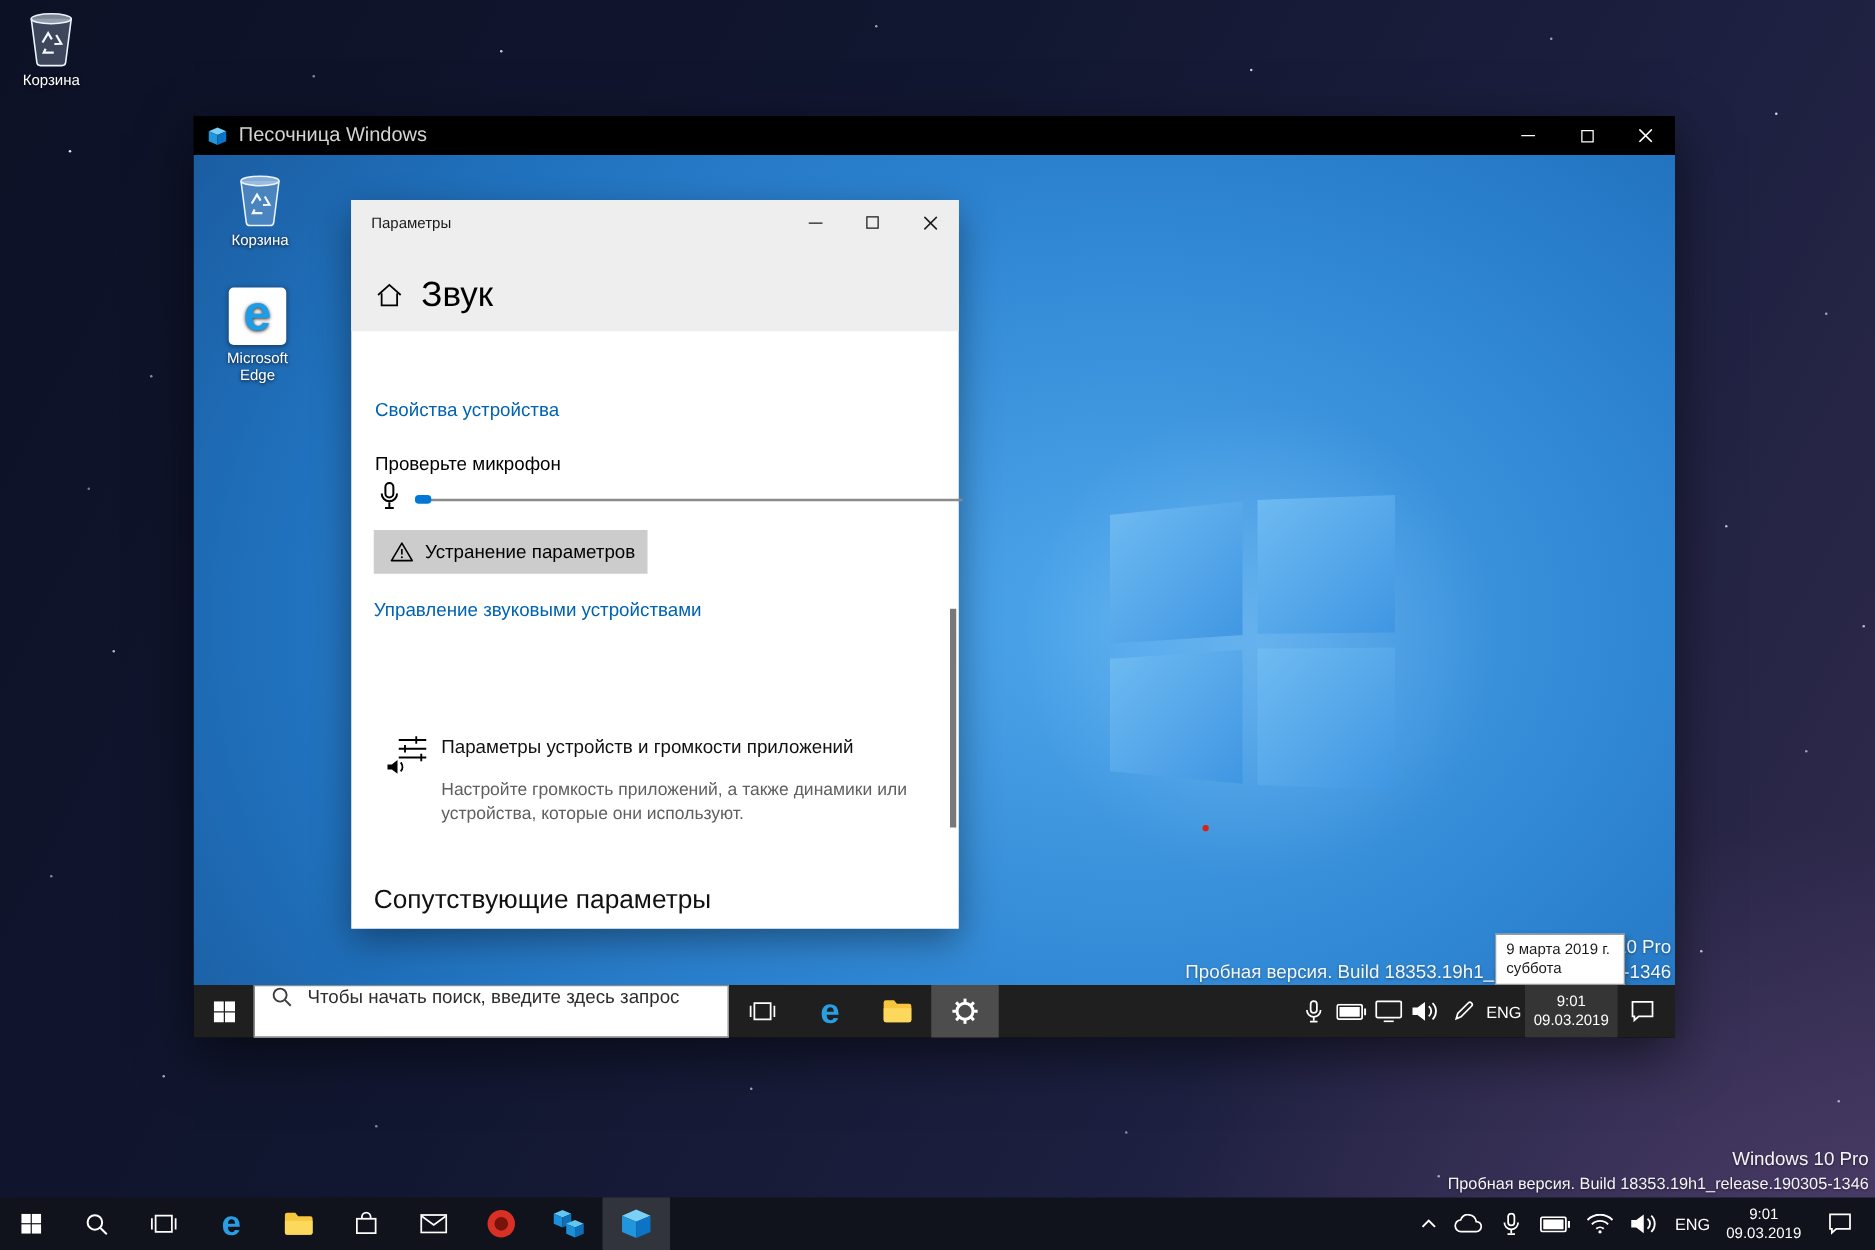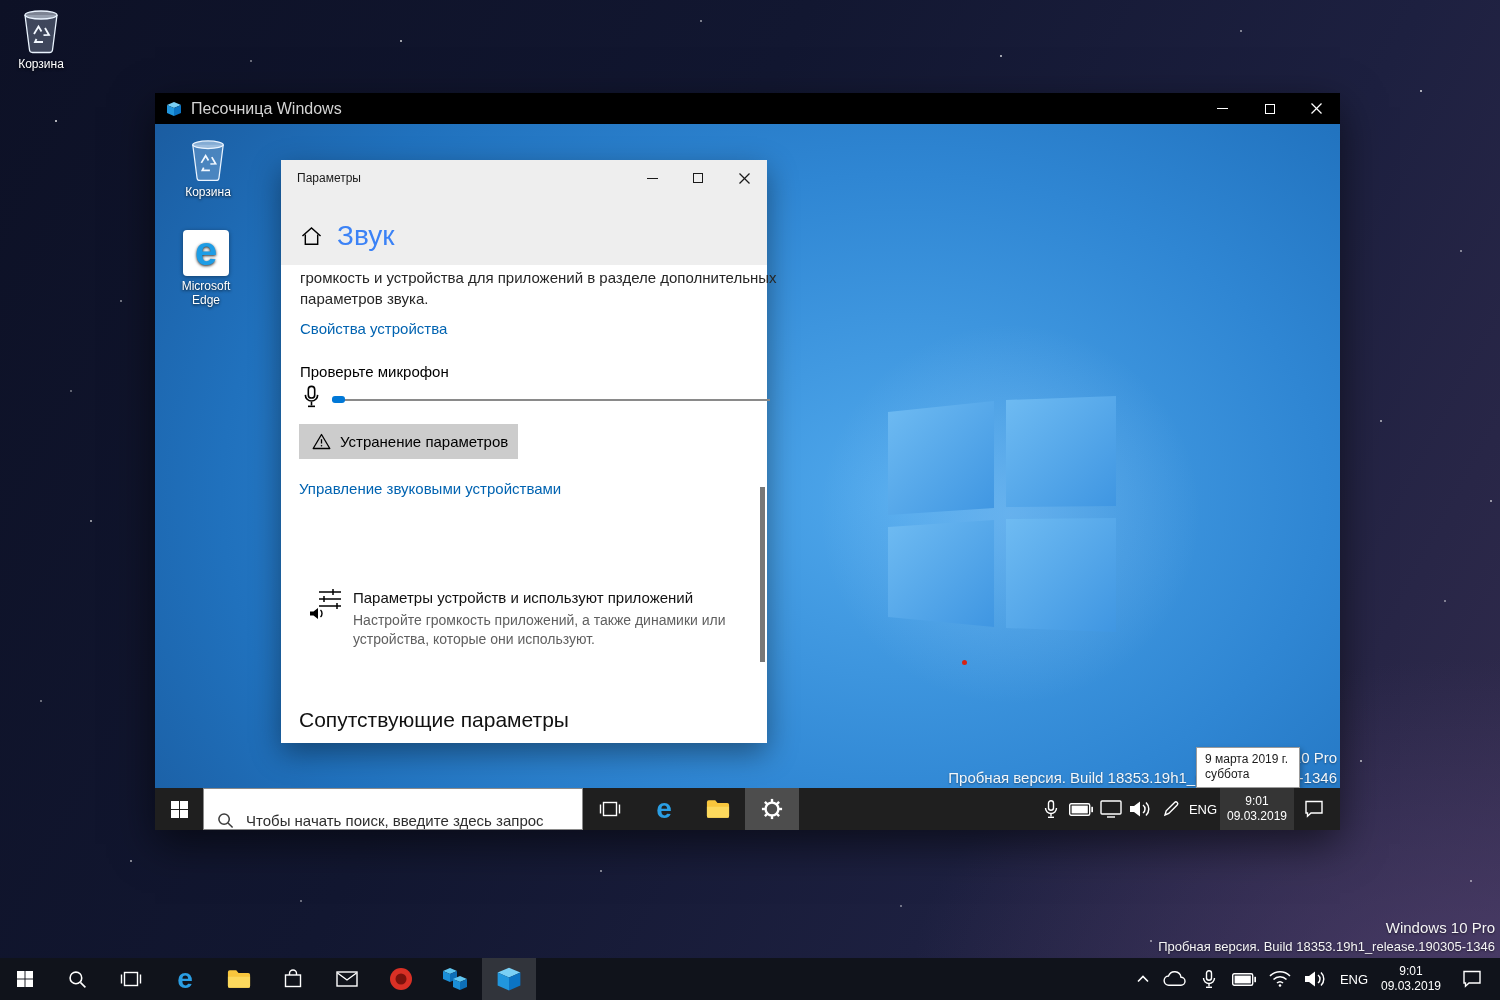--- a/index.html
+++ b/index.html
@@ -74,47 +74,47 @@
   #settings-window{position:absolute;left:126px;top:36px;width:486px;height:583px;z-index:5;
     background:#fff;box-shadow:0 10px 28px rgba(0,0,0,.4);color:#000}
   #st-header-bg{position:absolute;left:0;top:0;right:0;height:105px;background:#eeeeee}
   #st-titlebar{position:absolute;left:0;top:0;right:0;height:36px;display:flex;align-items:center;padding-left:16px}
   #st-title{font-size:12px;color:#1a1a1a}
   .st-ctrls{margin-left:auto;display:flex;height:100%}
   .st-ctrl{width:46px;height:100%;display:flex;align-items:center;justify-content:center}
   .st-min{width:11px;height:1px;background:#1a1a1a}
   .st-max{width:10px;height:10px;border:1px solid #1a1a1a}
   #st-pagehead{position:absolute;left:20px;top:60px;display:flex;align-items:center;gap:15px}
-  #st-pagetitle{font-size:28px;color:#3b82f6}
+  #st-pagetitle{font-size:28px;color:#000000}
   #st-intro{position:absolute;left:19px;top:107px;width:505px;font-size:15px;line-height:21px;color:#262626}
   .link{color:#0063b1;font-size:15px;cursor:pointer}
   #st-link1{position:absolute;left:19px;top:160px}
   #st-miclabel{position:absolute;left:19px;top:203px;font-size:15px;color:#000}
   #st-meter{position:absolute;left:19px;top:224px;width:470px;height:28px}
   #st-meter .mic-svg{position:absolute;left:3px;top:1px}
   #st-track{position:absolute;left:32px;top:15px;width:438px;height:2px;background:#8a8a8a}
   #st-fill{position:absolute;left:32px;top:12px;width:15px;height:7px;border-radius:3px;background:#0078d7}
   #st-troubleshoot{position:absolute;left:18px;top:264px;width:219px;height:35px;background:#cccccc;
     display:flex;align-items:center;gap:9px;padding-left:13px;font-size:15px;color:#000;border:none;cursor:pointer}
   #st-link2{position:absolute;left:18px;top:320px}
   .st-h2{position:absolute;left:18px;font-size:21px;color:#111}
   #st-h2a{top:381px}
   #st-h2b{top:548px}
   #st-appvol{position:absolute;left:28px;top:427px;width:480px;display:flex;gap:10px;cursor:pointer}
   #st-appvol .txt{padding-top:2px}
   #st-appvol .t1{font-size:15px;color:#111}
-  #st-appvol .t2{font-size:14px;line-height:19px;color:#5f5f5f;margin-top:5px;max-width:395px}
+  #st-appvol .t2{font-size:14px;line-height:19px;color:#5f5f5f;margin-top:16px;max-width:395px}
   #st-scrollthumb{position:absolute;right:2px;top:327px;width:5px;height:175px;background:#787878}
 
   
   #sb-taskbar{position:absolute;left:0;bottom:0;width:1185px;height:42px;background:#1f1f1f;
     display:flex;align-items:stretch}
   .tb-btn{display:flex;align-items:center;justify-content:center;cursor:pointer}
   #sb-start{width:48px}
-  #sb-search{width:380px;background:#fff;border:1px solid #8a8a8a;display:flex;align-items:flex-end;
+  #sb-search{width:380px;background:#fff;border:1px solid #8a8a8a;display:flex;align-items:flex-start;
     gap:12px;padding-left:13px}
   #sb-search input{flex:1;border:none;outline:none;background:transparent;font-size:15px;color:#2e2e2e;
     font-family:"Liberation Sans","DejaVu Sans",sans-serif}
   #sb-search input::placeholder{color:#2e2e2e;opacity:1}
   .app54{width:54px}
   .edge-e-tb{font-size:28px;font-weight:bold;color:#2a9ee3;line-height:1}
   #sb-gear{background:#4d4d4d}
   #sb-tray{margin-left:auto;display:flex;align-items:stretch;padding-right:6px}
   .tray-item{display:flex;align-items:center;justify-content:center;cursor:pointer}
   .tray-lang{font-size:13px;color:#fff;width:34px}
@@ -248,21 +248,20 @@
       <div id="st-pagehead">
         <span>
           <svg width="21" height="20" viewBox="0 0 22 21" fill="none" stroke="#000" stroke-width="1.5">
             <path d="M1.5 10.5 L11 2 L20.5 10.5"></path>
               <path d="M4.5 9 V19.2 H17.5 V9"></path>
           </svg>
         </span>
         <span id="st-pagetitle">Звук</span>
       </div>
 
-      <div id="st-intro">громкость и устройства для приложений в разделе дополнительных параметров звука.</div>
 
       <a class="link" id="st-link1">Свойства устройства</a>
 
       <div id="st-miclabel">Проверьте микрофон</div>
 
       <div id="st-meter">
         <span class="mic-svg">
           <svg width="17" height="24" viewBox="0 0 16 22">
             <rect x="5" y="1" width="6" height="11" rx="3" fill="none" stroke="#000" stroke-width="1.5"></rect>
             <path d="M2.2 9 a5.8 5.8 0 0 0 11.6 0" fill="none" stroke="#000" stroke-width="1.5"></path>
@@ -297,21 +296,21 @@
                 <line x1="10" y1="19" x2="32" y2="19"></line>
               <line x1="24" y1="2" x2="24" y2="8"></line>
                 <line x1="15" y1="9" x2="15" y2="15"></line>
                 <line x1="28" y1="16" x2="28" y2="22"></line>
             </g>
             <polygon points="1,24.5 4.5,24.5 9,21 9,32 4.5,28.5 1,28.5" fill="#000"></polygon>
             <path d="M11.5 23 a4.8 4.8 0 0 1 0 7" fill="none" stroke="#000" stroke-width="1.4"></path>
           </svg>
         </span>
         <div class="txt">
-          <div class="t1">Параметры устройств и используют приложений</div>
+          <div class="t1">Параметры устройств и громкости приложений</div>
           <div class="t2">Настройте громкость приложений, а также динамики или устройства, которые они используют.</div>
         </div>
       </div>
 
       <div class="st-h2" id="st-h2b">Сопутствующие параметры</div>
 
       <div id="st-scrollthumb"></div>
     </div>
 
     <div id="sb-watermark">

